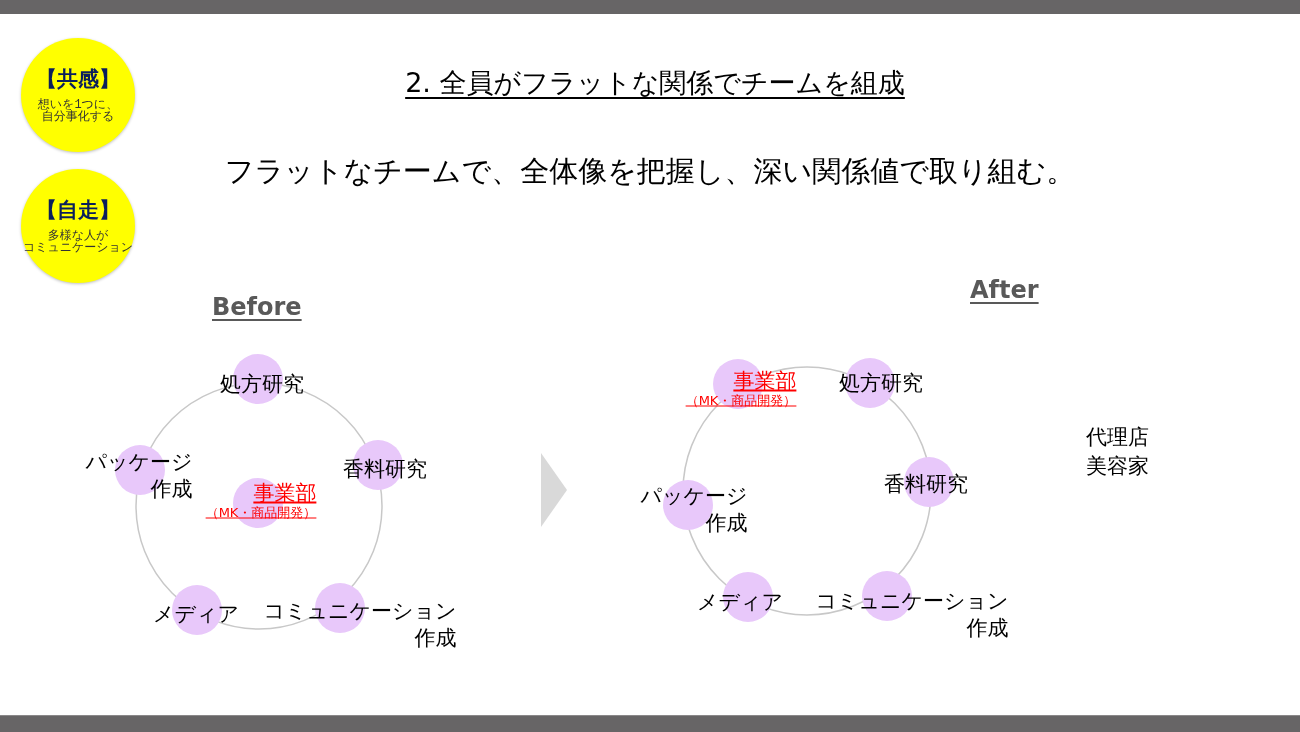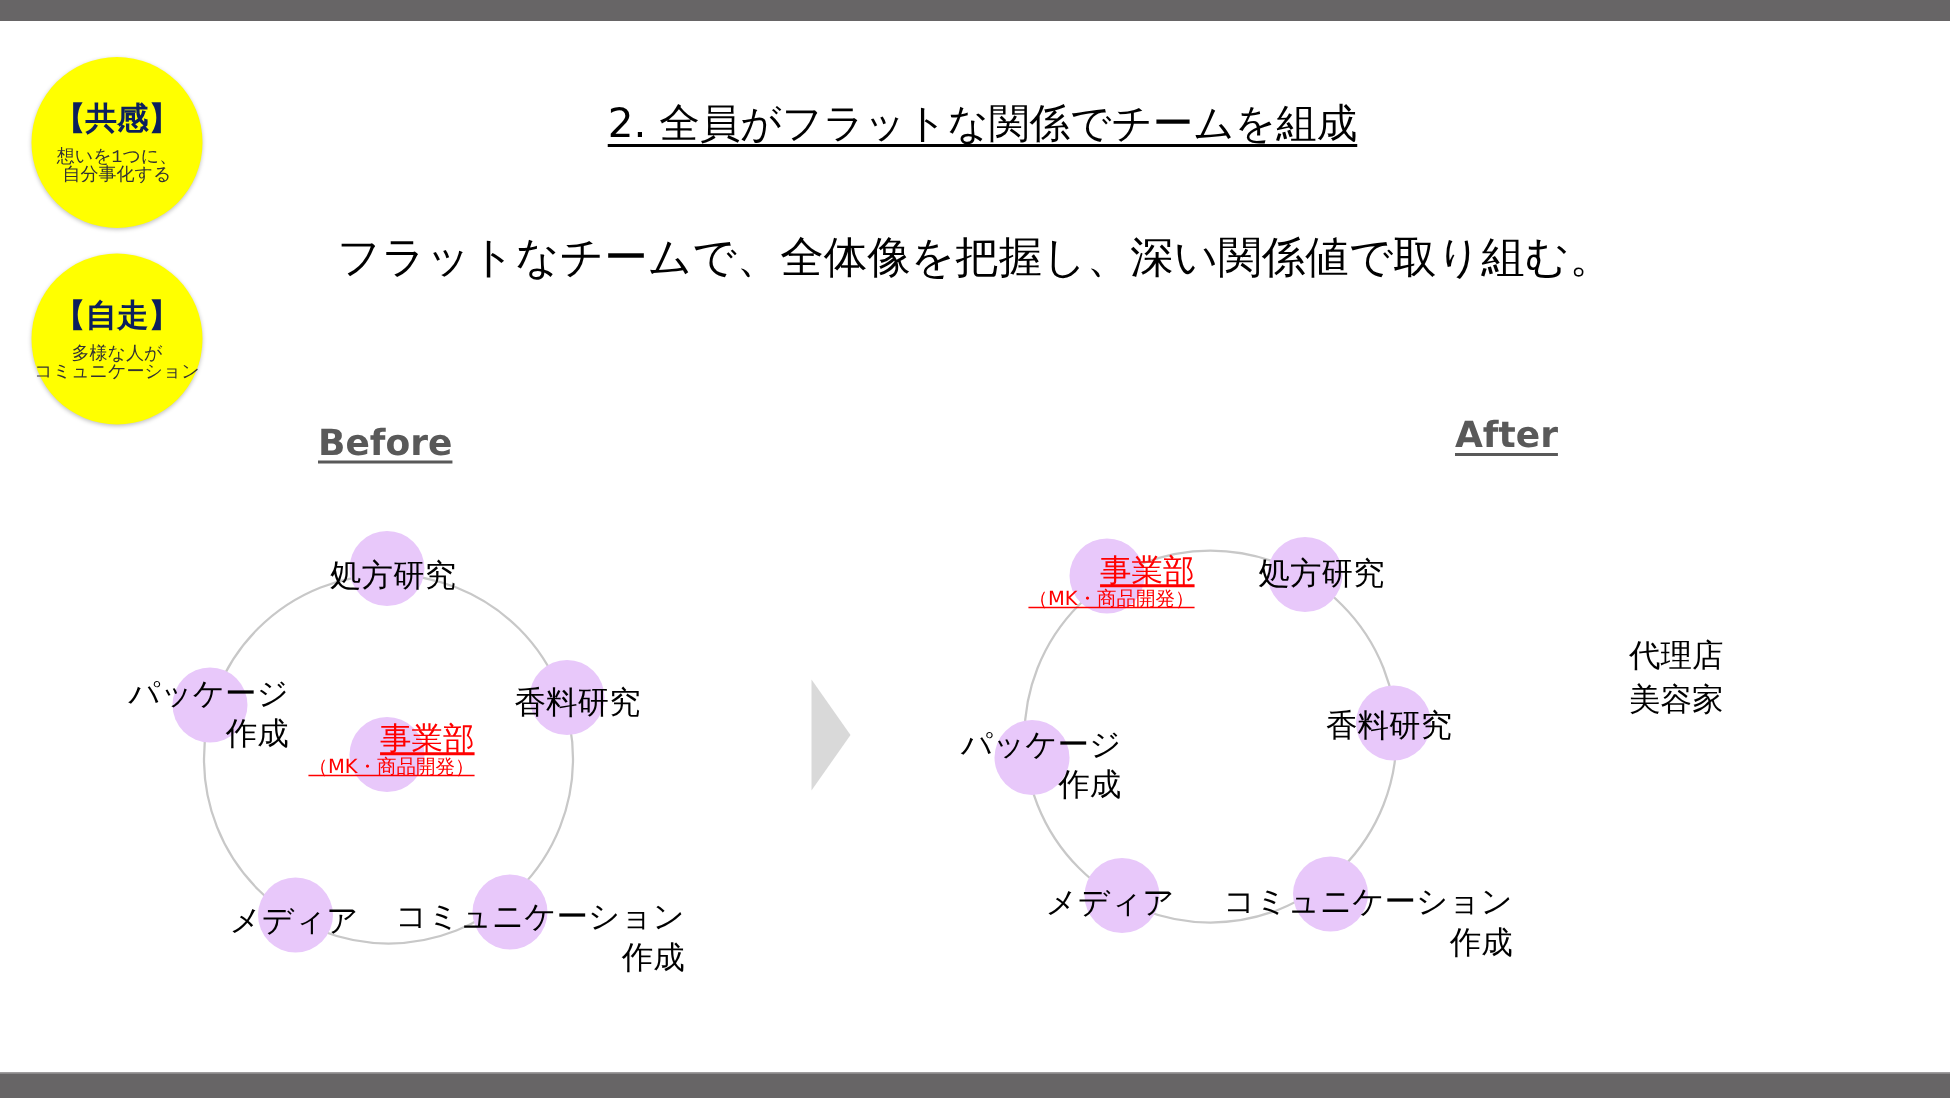--- a/index.html
+++ b/index.html
@@ -62,21 +62,21 @@
   <div class="badge-title">【自走】</div>
   <div class="badge-sub">
     <div>多様な人が</div>
     <div>コミュニケーション</div>
   </div>
 </div>
 
 <div class="title">2. 全員がフラットな関係でチームを組成</div>
 <div class="subtitle">フラットなチームで、全体像を把握し、深い関係値で取り組む。</div>
 
-<div class="section-label" style="left:212px; top:280px;text-align:center;">Before</div>
+<div class="section-label" style="left:212px; top:292px;text-align:center;">Before</div>
 <div class="section-label" style="left:970px; top:275px;">After</div>
 
 <svg class="diagram" width="1300" height="732">
 
   <circle cx="259" cy="506" r="123" fill="none" stroke="#c8c8c8" stroke-width="1.5"></circle>
   <circle cx="258" cy="379" r="25" fill="#e8c8fa"></circle>
   <circle cx="378" cy="465" r="25" fill="#e8c8fa"></circle>
   <circle cx="340" cy="608" r="25" fill="#e8c8fa"></circle>
   <circle cx="197" cy="610" r="25" fill="#e8c8fa"></circle>
   <circle cx="140" cy="470" r="25" fill="#e8c8fa"></circle>

